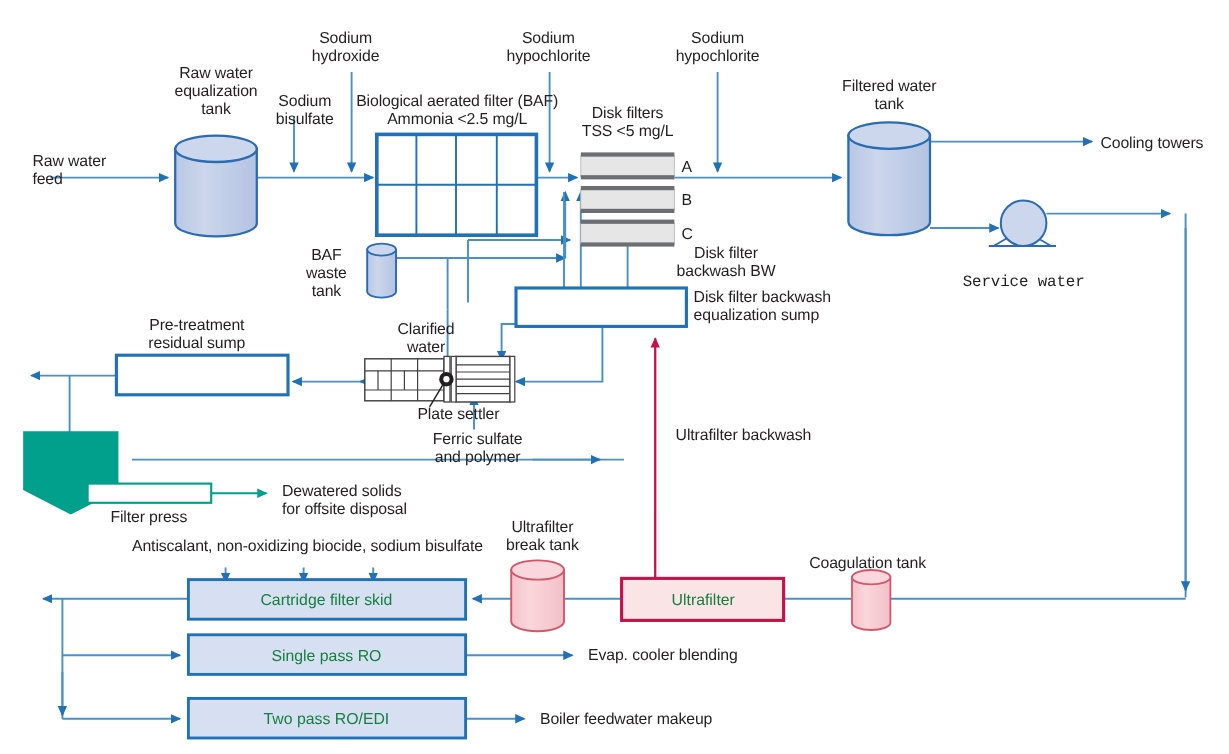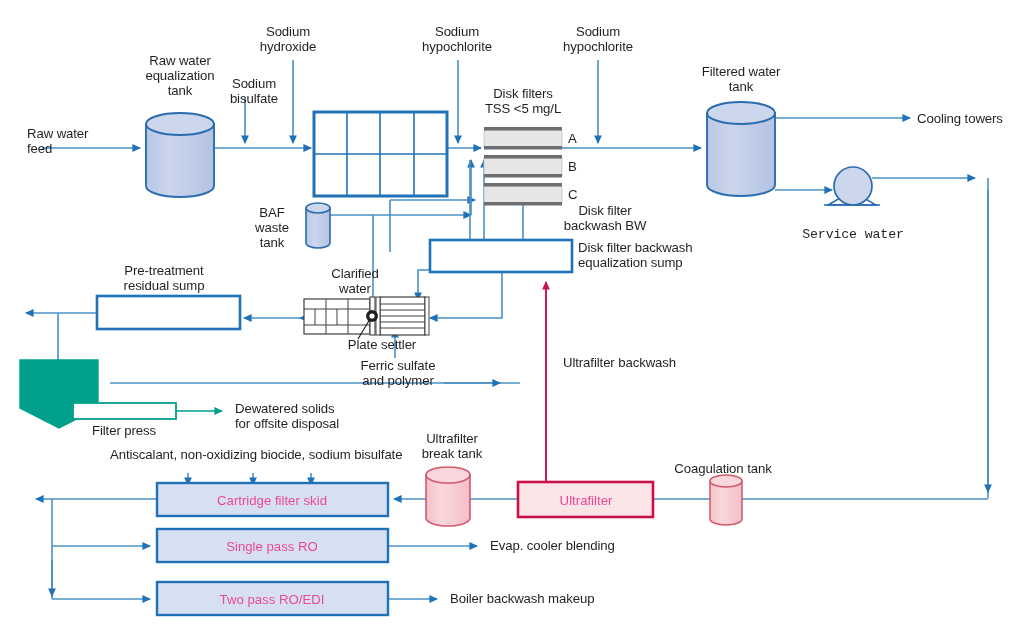--- a/index.html
+++ b/index.html
@@ -22,21 +22,21 @@
     line-height:15px;
     color:#231f20;
     white-space:pre;
     letter-spacing:-0.1px;
   }
   .c{text-align:center;transform:translateX(-50%);}
   .l{text-align:left;}
   .boxtxt{
     position:absolute;
     font-size:13.2px;
-    color:#ec4899;
+    color:#15803d;
     text-align:center;
     transform:translate(-50%,-50%);
     white-space:pre;
   }
 </style>
 </head>
 <body>
 
 <div id="stage">
 
@@ -254,20 +254,21 @@
     <rect x="157" y="483" width="231" height="33" fill="#d6e0f2" stroke="#1f71b8" stroke-width="2.4"></rect>
     <rect x="157" y="529" width="231" height="33" fill="#d6e0f2" stroke="#1f71b8" stroke-width="2.4"></rect>
     <rect x="157" y="582" width="231" height="33" fill="#d6e0f2" stroke="#1f71b8" stroke-width="2.4"></rect>
   </g>
 </svg>
 
 <div class="lbl l" style="left:27px;top:126px;">Raw water<br>feed</div>
 <div class="lbl c" style="left:180px;top:53px;">Raw water<br>equalization<br>tank</div>
 <div class="lbl c" style="left:254px;top:76px;">Sodium<br>bisulfate</div>
 <div class="lbl c" style="left:288px;top:24px;">Sodium<br>hydroxide</div>
+<div class="lbl c" style="left:381px;top:76px;">Biological aerated filter (BAF)<br>Ammonia &lt;2.5 mg/L</div>
 <div class="lbl c" style="left:457px;top:24px;">Sodium<br>hypochlorite</div>
 <div class="lbl c" style="left:598px;top:24px;">Sodium<br>hypochlorite</div>
 <div class="lbl c" style="left:523px;top:86px;">Disk filters<br>TSS &lt;5 mg/L</div>
 <div class="lbl l" style="left:568px;top:131px;">A</div>
 <div class="lbl l" style="left:568px;top:159px;">B</div>
 <div class="lbl l" style="left:568px;top:187px;">C</div>
 <div class="lbl c" style="left:741px;top:64px;">Filtered water<br>tank</div>
 <div class="lbl l" style="left:917px;top:111px;">Cooling towers</div>
 <div class="lbl c" style="left:853px;top:227px;font-family:Liberation Mono, monospace;">Service water</div>
 <div class="lbl c" style="left:272px;top:205px;">BAF<br>waste<br>tank</div>
@@ -277,20 +278,20 @@
 <div class="lbl c" style="left:355px;top:266px;">Clarified<br>water</div>
 <div class="lbl c" style="left:340px;top:337px;margin-left:42px;">Plate settler</div>
 <div class="lbl c" style="left:398px;top:358px;">Ferric sulfate<br>and polymer</div>
 <div class="lbl l" style="left:563px;top:355px;">Ultrafilter backwash</div>
 <div class="lbl c" style="left:124px;top:423px;">Filter press</div>
 <div class="lbl l" style="left:235px;top:401px;">Dewatered solids<br>for offsite disposal</div>
 <div class="lbl l" style="left:110px;top:447px;">Antiscalant, non-oxidizing biocide, sodium bisulfate</div>
 <div class="lbl c" style="left:452px;top:431px;">Ultrafilter<br>break tank</div>
 <div class="lbl c" style="left:723px;top:461px;text-align:center;">Coagulation tank</div>
 <div class="lbl l" style="left:490px;top:538px;">Evap. cooler blending</div>
-<div class="lbl l" style="left:450px;top:591px;">Boiler backwash makeup</div>
+<div class="lbl l" style="left:450px;top:591px;">Boiler feedwater makeup</div>
 
 <div class="boxtxt" style="left:272px;top:500px;">Cartridge filter skid</div>
 <div class="boxtxt" style="left:272px;top:546px;">Single pass RO</div>
 <div class="boxtxt" style="left:272px;top:599px;">Two pass RO/EDI</div>
 <div class="boxtxt" style="left:586px;top:500px;">Ultrafilter</div>
 
 </div>
 
 </body></html>

